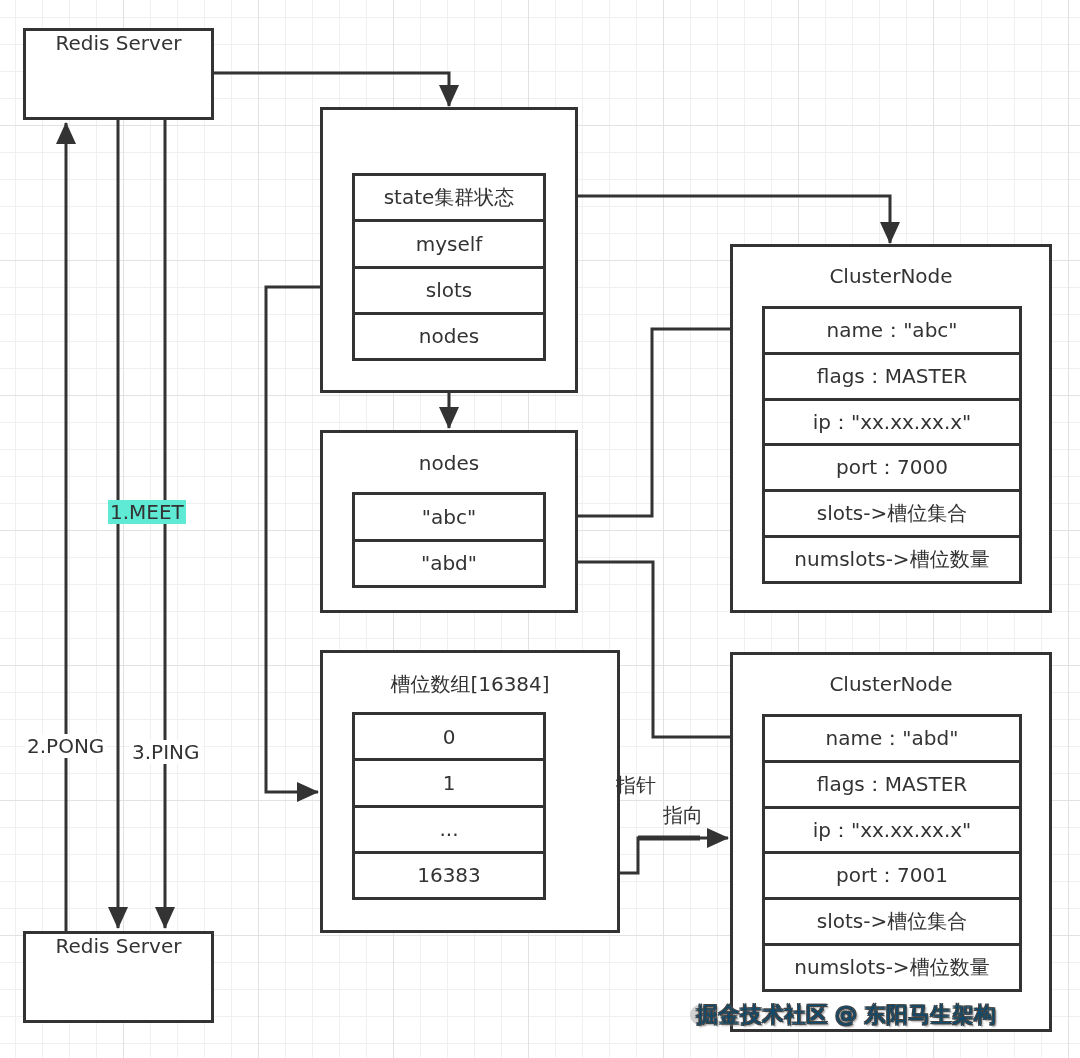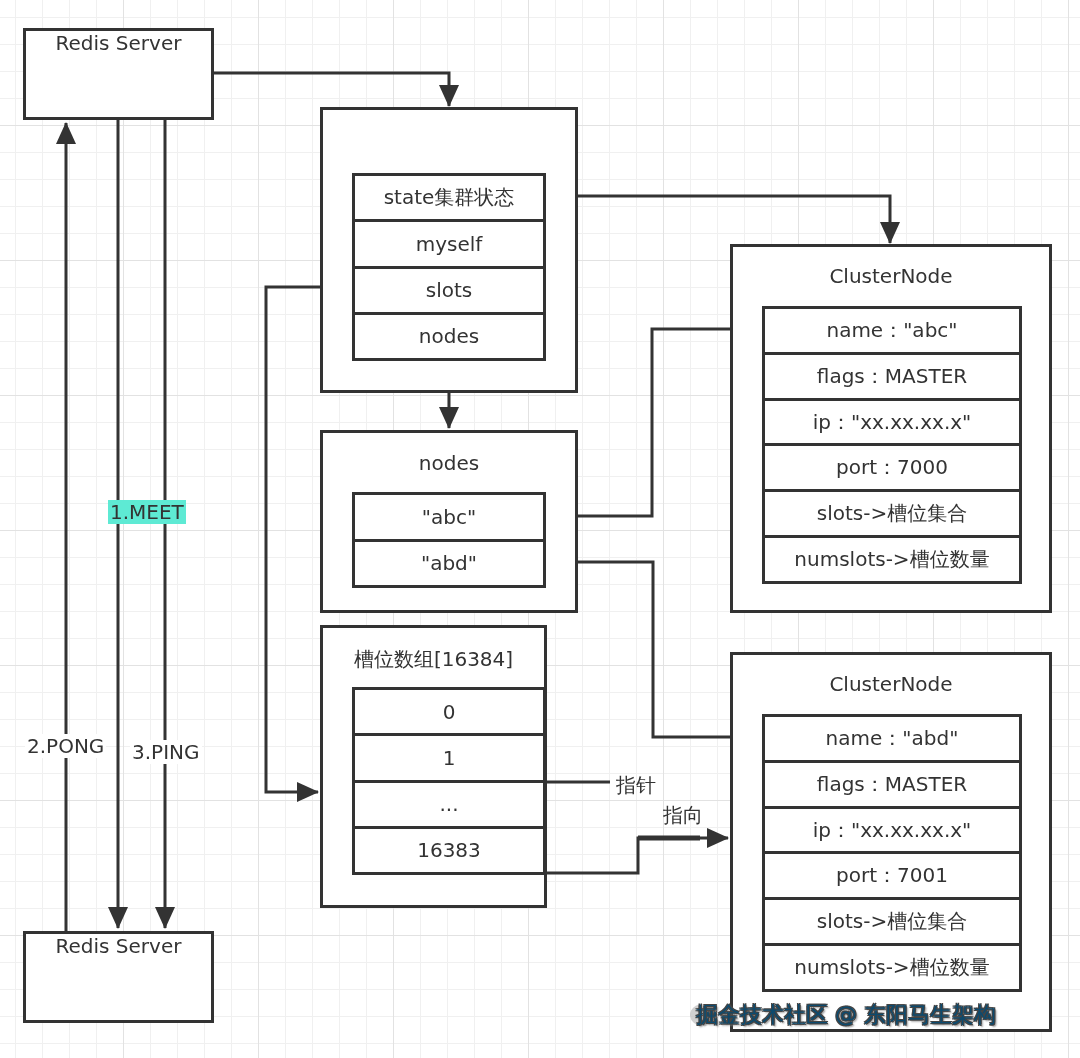--- a/index.html
+++ b/index.html
@@ -115,21 +115,21 @@
 </div>
 
 <div class="box" style="left:320px; top:430px; width:258px; height:183px;">
   <div class="title" style="top:18px;">nodes</div>
   <div class="inner" style="left:29px; top:59px; width:194px; height:96px;">
     <div class="cell">"abc"</div>
     <div class="cell">"abd"</div>
   </div>
 </div>
 
-<div class="box" style="left:320px; top:625px; width:227px; height:283px;">
+<div class="box" style="left:320px; top:650px; width:300px; height:283px;">
   <div class="title" style="top:18px;">槽位数组[16384]</div>
   <div class="inner" style="left:29px; top:59px; width:194px; height:188px;">
     <div class="cell">0</div>
     <div class="cell">1</div>
     <div class="cell">...</div>
     <div class="cell">16383</div>
   </div>
 </div>
 
 <span class="label" style="left:616px; top:772px;">指针</span>

